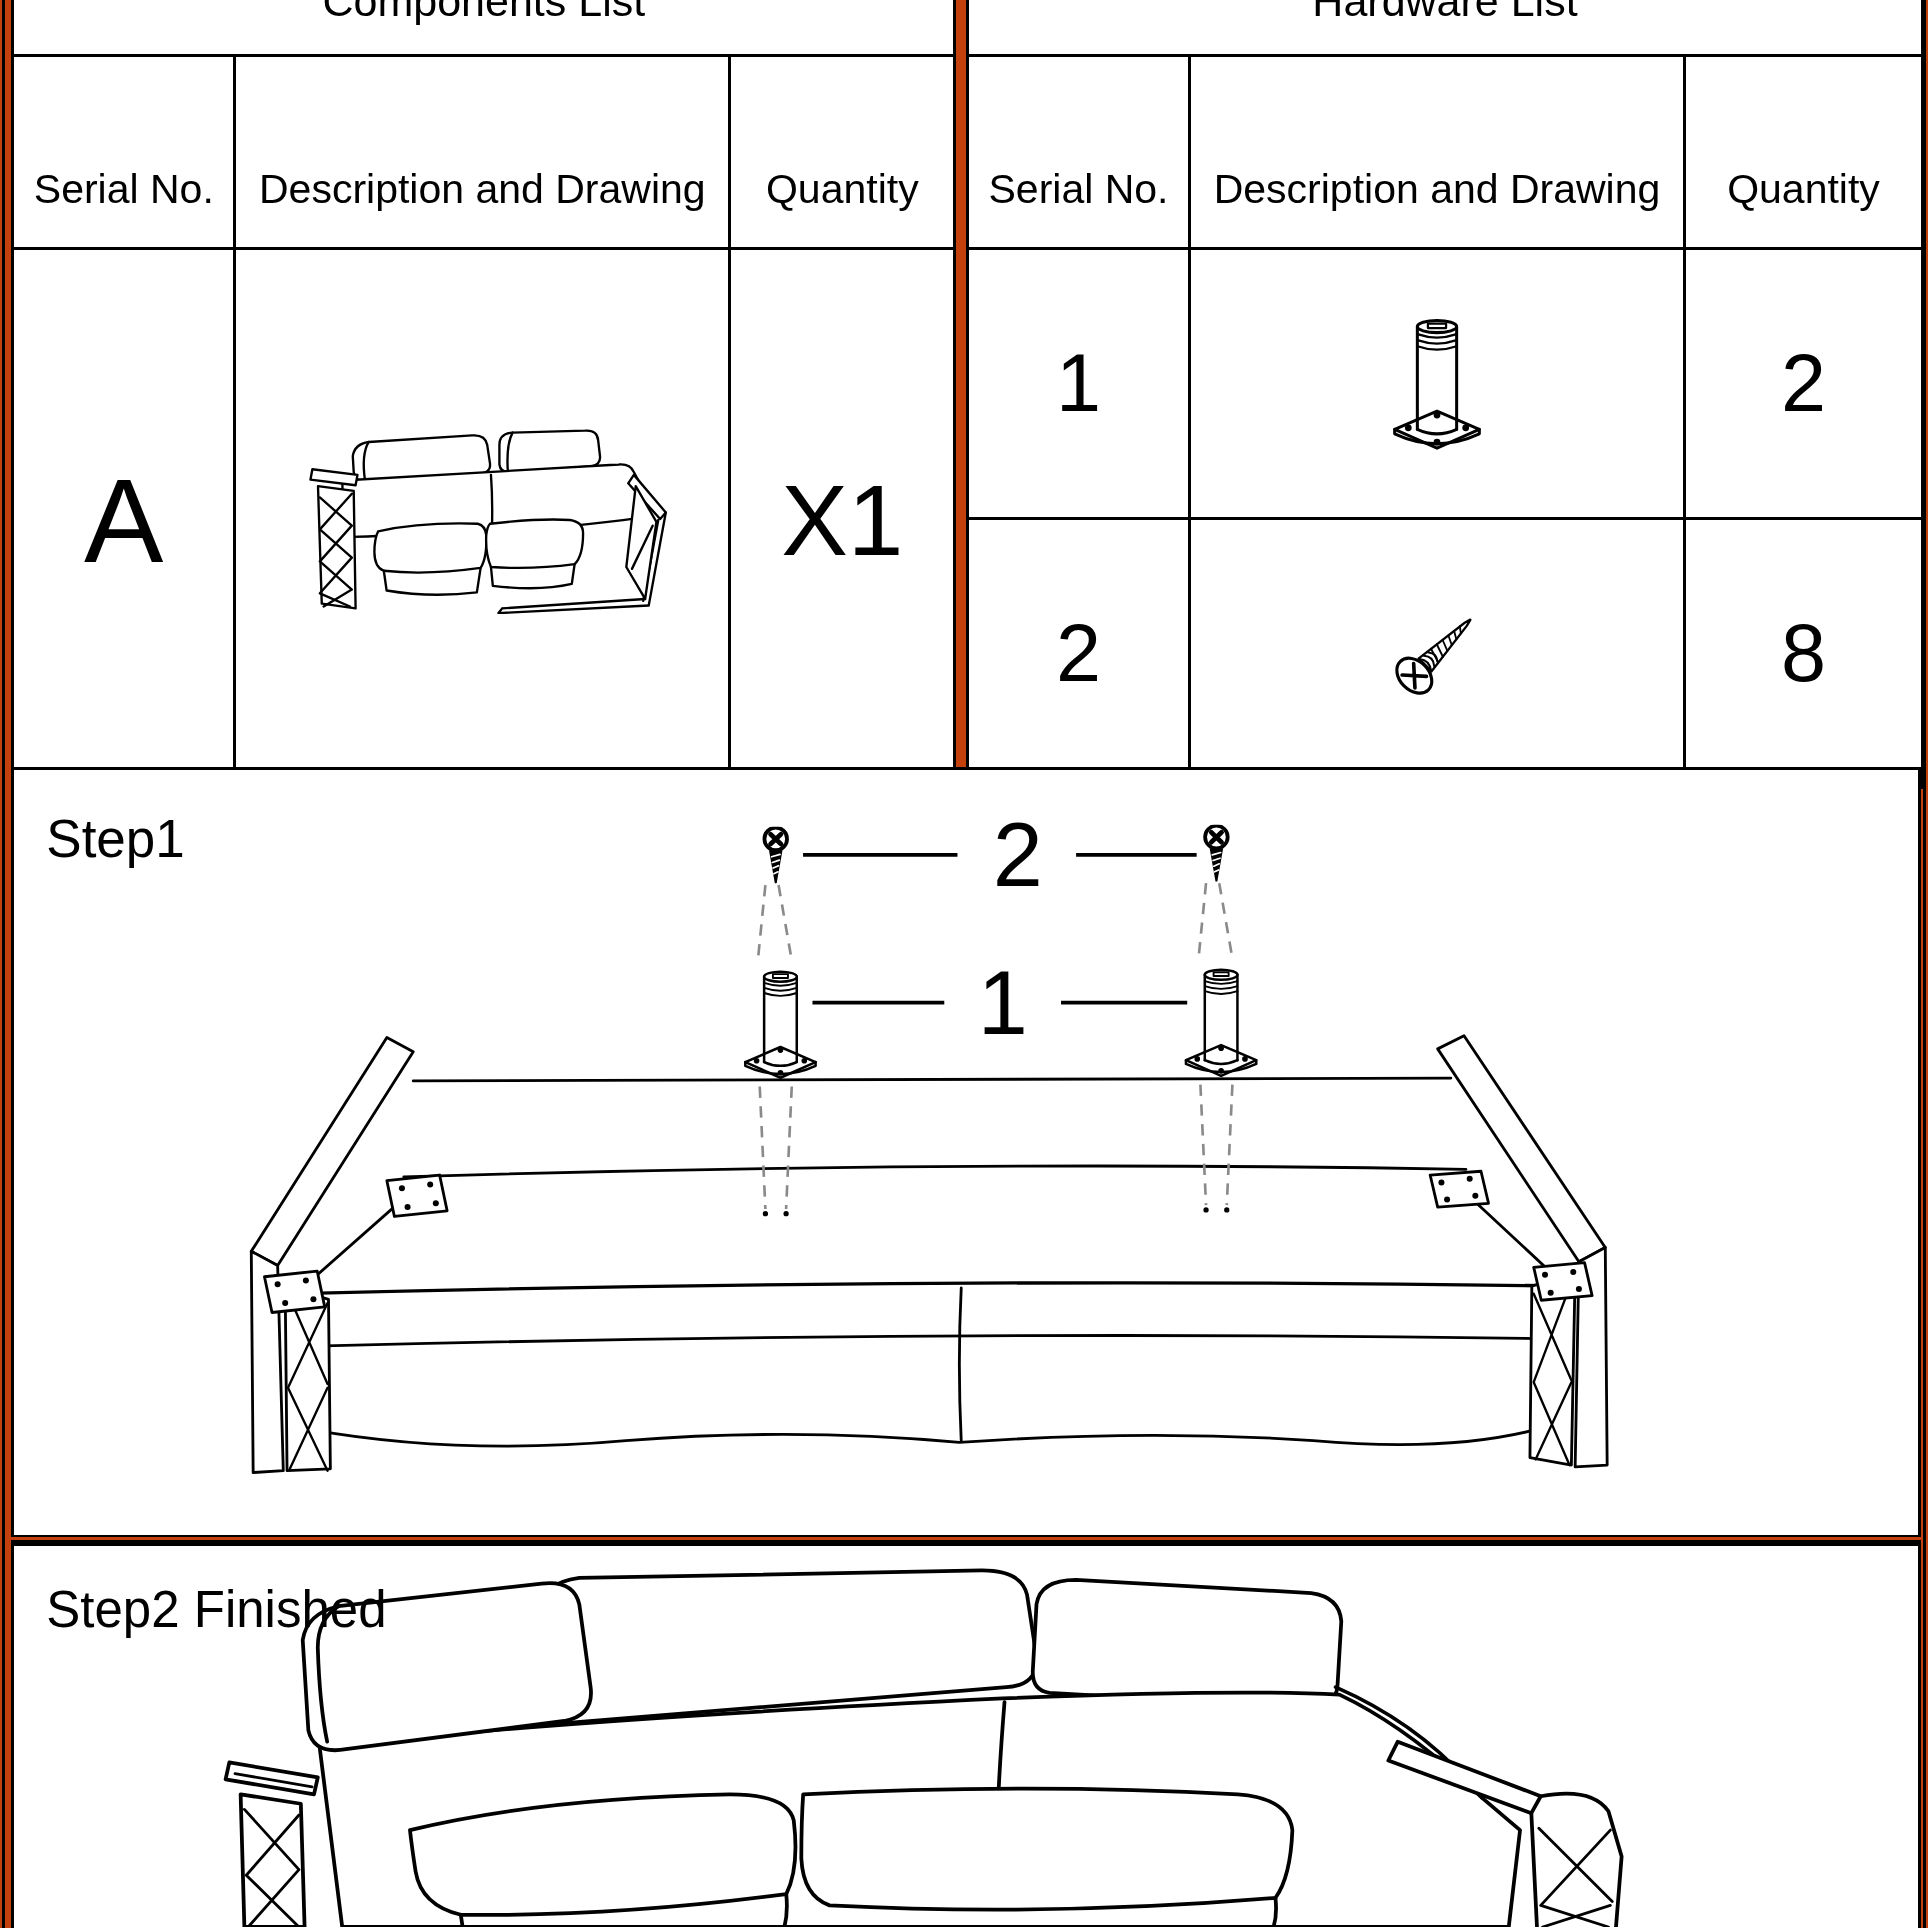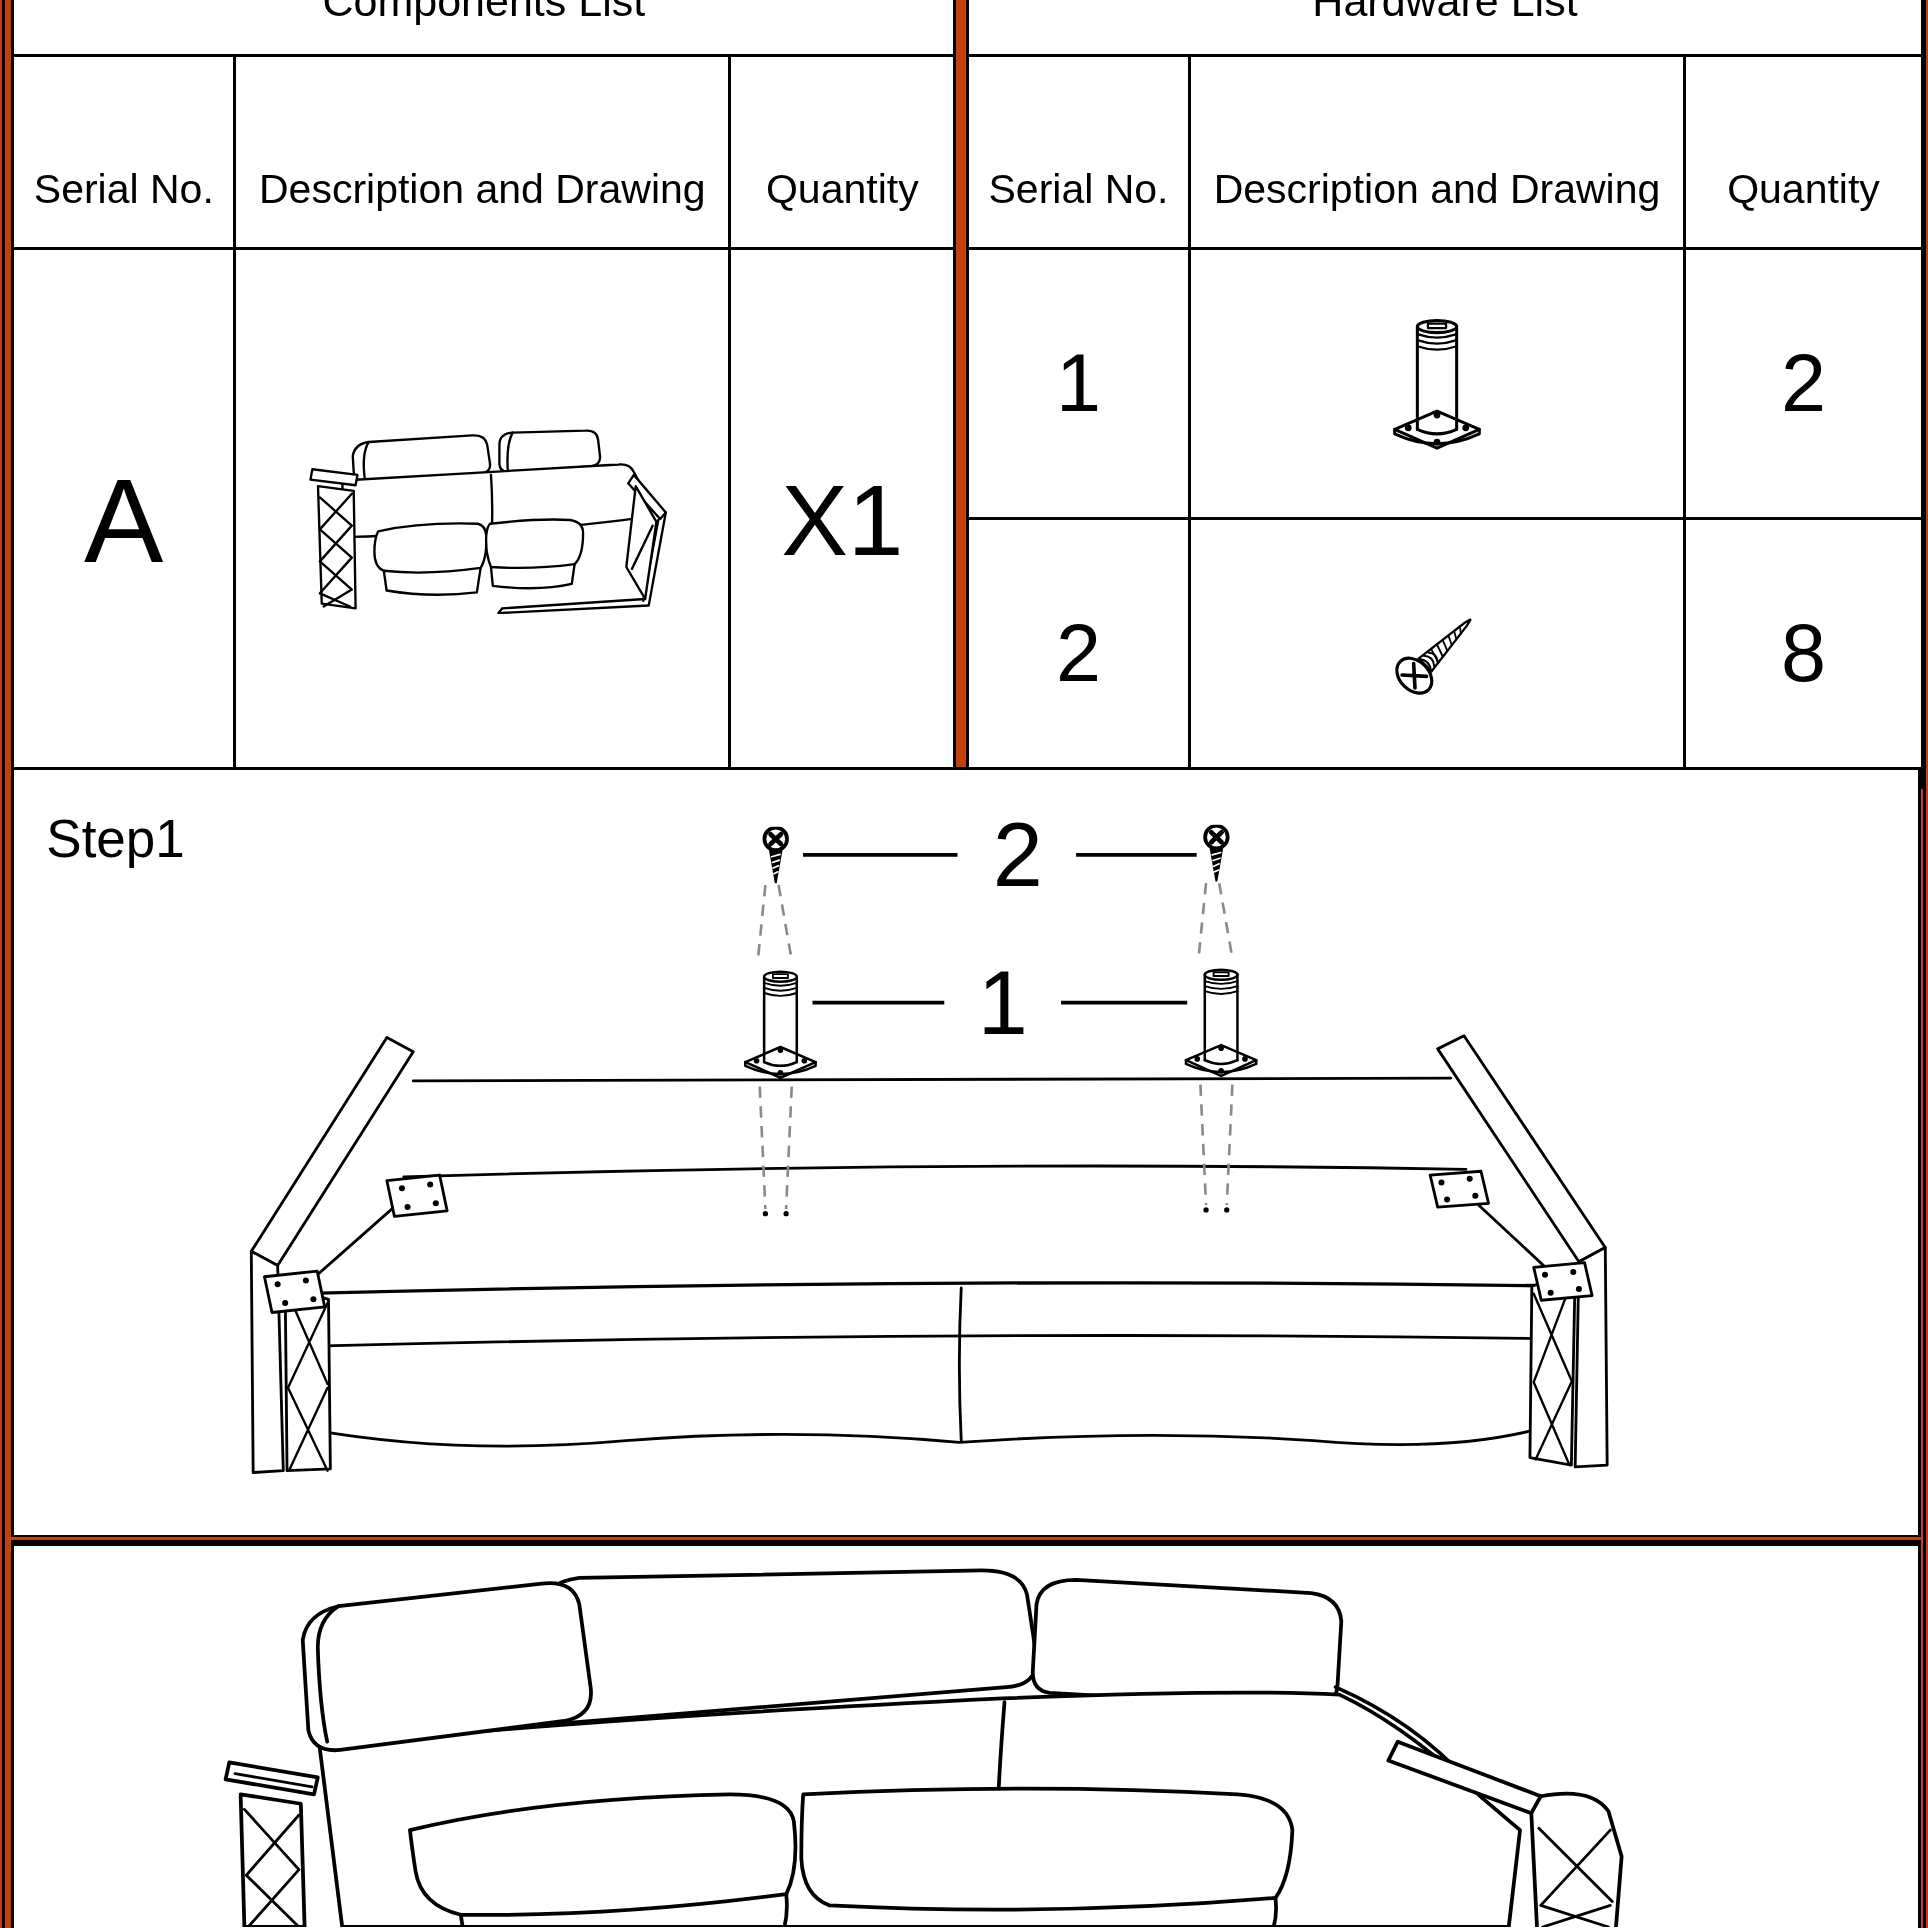--- a/index.html
+++ b/index.html
@@ -279,16 +279,17 @@
         <path fill="#fff" d="M420,302 Q560,268 760,264 Q822,264 828,292 Q834,342 820,370 Q640,394 474,392 Q432,382 426,346 Q422,320 420,302 Z"></path>
         <path fill="#fff" d="M838,264 Q1080,252 1300,264 Q1354,268 1358,302 Q1356,352 1340,374 Q1100,394 866,382 Q838,372 836,332 Q836,292 838,264 Z"></path>
         <path d="M474,392 L476,405 M820,370 Q822,390 818,405 M1340,374 Q1342,392 1338,405"></path>
 
         <path fill="#fff" d="M228,230 L322,246 L318,264 L224,248 Z"></path>
         <path d="M234,242 L316,256" stroke-width="3"></path>
         <path fill="#fff" d="M240,264 L304,274 L308,405 L244,405 Z"></path>
         <path d="M244,280 L302,344 M302,286 L246,350 M246,350 L302,405 M302,344 L248,405" stroke-width="3"></path>
       </g>
     </svg>
+    <div class="step-label">Step2 Finished</div>
   </div>
 
 </div>
 
 
 </body></html>

